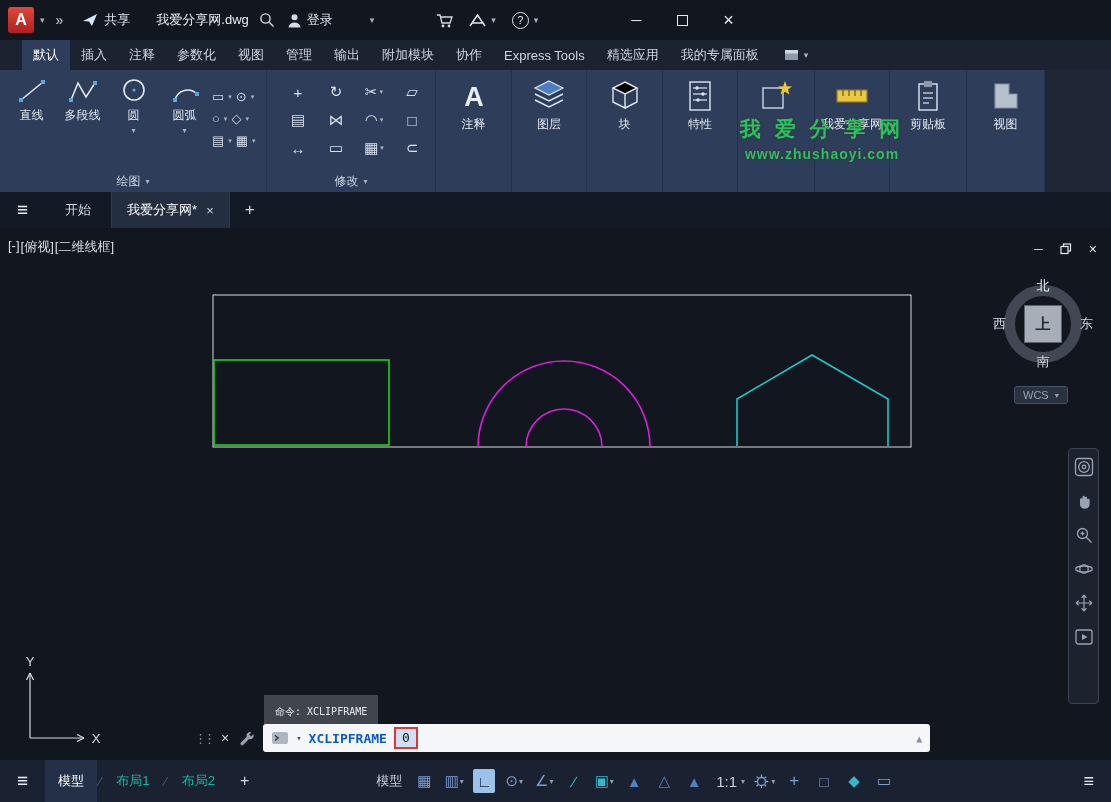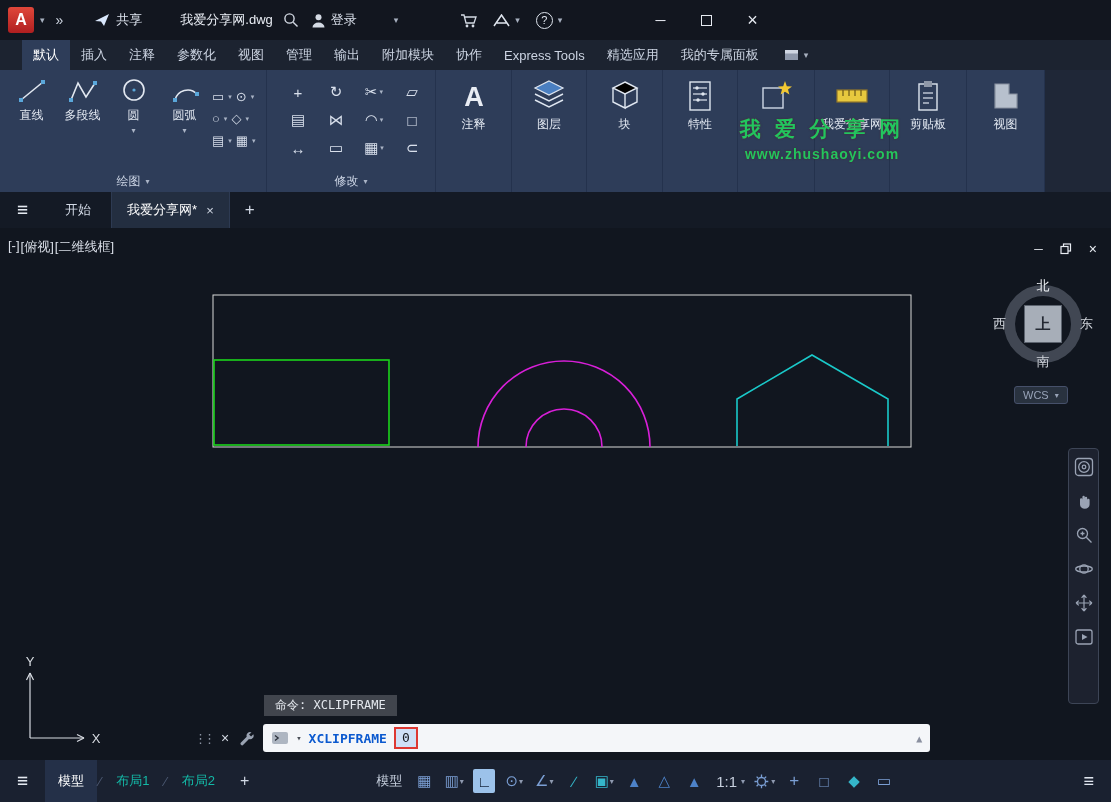--- a/index.html
+++ b/index.html
@@ -12,21 +12,21 @@
   }
   .abs { position:absolute; }
 
   
   .titlebar { position:absolute; top:0; left:0; width:100%; height:40px;
     background:#12161f; display:flex; align-items:center; padding-left:8px; gap:6px; }
   .logo { width:26px; height:26px; border-radius:3px; background:linear-gradient(#e0473a,#b01f20);
     color:#fff; font-weight:bold; font-size:16px; display:flex; align-items:center; justify-content:center; }
   .tb-caret { color:#a7b0bf; font-size:9px; }
   .tb-chev { color:#cfd6e2; font-size:14px; margin:0 5px; }
-  .share { display:flex; align-items:center; gap:6px; color:#dbe1ec; margin:0 20px; }
+  .share { display:flex; align-items:center; gap:6px; color:#dbe1ec; margin:0 8px; }
   .filename { margin-left:12px; color:#e9edf4; }
   .search { margin-left:30px; width:218px; height:23px; background:#3b4353; border:0; border-radius:2px;
     color:#c7cedb; font-style:italic; font-size:12px; padding:0 9px; outline:none; }
   .search::placeholder { color:#c2c9d7; }
   .tb-ic { display:flex; align-items:center; gap:5px; color:#dbe1ec; margin:0 5px; }
   .helpc { width:17px; height:17px; border:1.5px solid #dfe5ee; border-radius:50%; font-size:11px;
     display:flex; align-items:center; justify-content:center; color:#dfe5ee; }
   .win-group { display:flex; margin-left:64px; height:100%; }
   .winbtn { width:46px; height:100%; display:flex; align-items:center; justify-content:center;
     color:#e6eaf1; font-size:14px; }
@@ -88,21 +88,21 @@
   .vc-s { position:absolute; bottom:-1px; left:50%; transform:translateX(-50%); color:#d2d6dd; font-size:13px; }
   .vc-w { position:absolute; left:-4px; top:50%; transform:translateY(-50%); color:#d2d6dd; font-size:13px; }
   .vc-e { position:absolute; right:-4px; top:50%; transform:translateY(-50%); color:#d2d6dd; font-size:13px; }
   .wcs { position:absolute; left:1014px; top:158px; background:#29323f; border:1px solid #46506a;
     border-radius:3px; color:#98a3b8; font-size:11px; padding:2px 8px; display:flex; gap:6px; align-items:center; }
   .wcs .ccaret { font-size:8px; }
   .navbar { position:absolute; left:1068px; top:220px; width:31px; height:256px;
     background:rgba(40,46,60,.55); border:1px solid #3d4556; border-radius:4px;
     display:flex; flex-direction:column; align-items:center; padding-top:8px; gap:14px; }
   .cmd-history { position:absolute; left:264px; top:467px; background:rgba(72,76,84,.88); color:#e4e8ee;
-    font-family:"DejaVu Sans Mono","Liberation Mono",monospace; font-size:12px; padding:2px 11px; }
+    font-family:"DejaVu Sans Mono","Liberation Mono",monospace; font-size:10px; padding:10px 11px; }
   .cmdbar { position:absolute; left:194px; top:495px; height:30px; display:flex; align-items:center; gap:9px; }
   .cmd-grip { color:#8b93a2; font-size:13px; letter-spacing:-4px; }
   .cmd-x { color:#d2d8e1; font-size:14px; }
   .cmd-field { width:667px; height:28px; background:#f4f6f9; border-radius:3px; display:flex;
     align-items:center; padding:0 8px; gap:7px; color:#15171c;
     font-family:"DejaVu Sans Mono","Liberation Mono",monospace; font-size:13px; }
   .cmd-icaret { color:#4a4f58; font-size:9px; }
   .cmd-name { color:#0b59cf; font-weight:bold;text-align:right; }
   .cmd-val { border:2px solid #dd3832; background:#cfe0f6; padding:0 6px; line-height:18px; }
   .cmd-up { margin-left:auto; color:#8a90a0; font-size:10px; }

